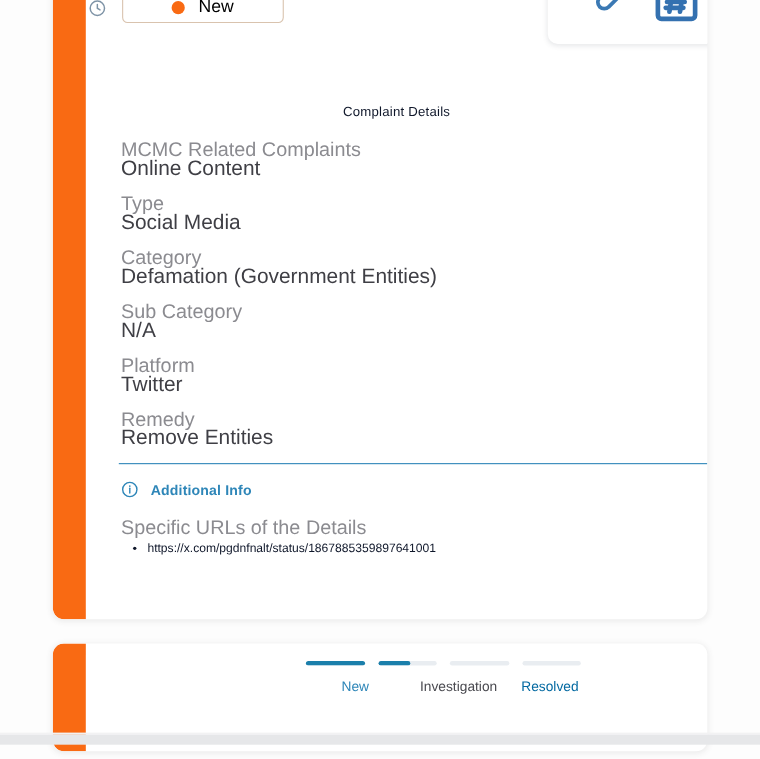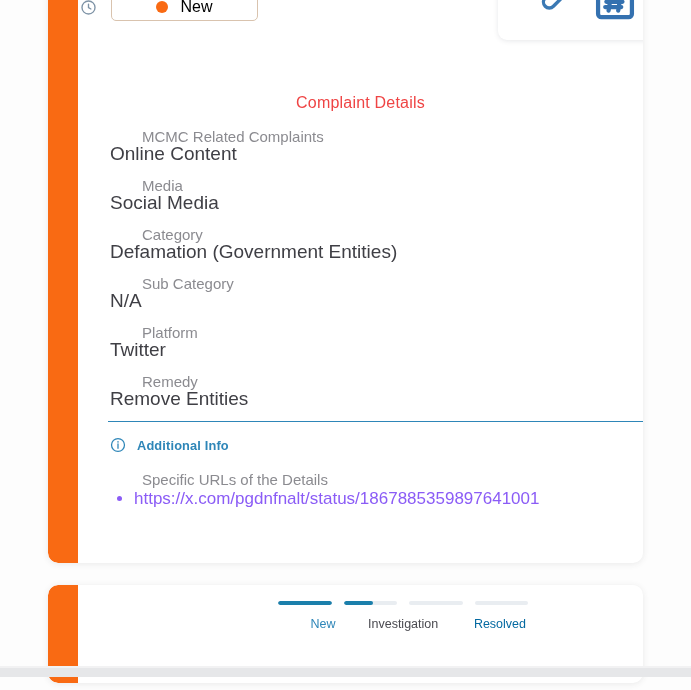--- a/index.html
+++ b/index.html
@@ -112,38 +112,37 @@
   #paperclip-icon { width: 34px; height: 40px; }
   #hashtag-folder-icon { width: 44px; height: 44px; }
 
   
   #section-title {
     position: absolute;
     top: 206px;
     left: 0;
     right: 0;
     text-align: center;
-    font-size: 16px;
-    color: #ef4444;
+    font-size: 12px;
+    color: #0f172a;
     letter-spacing: 0.2px;
   }
 
   #fields {
     position: absolute;
     left: 32px;
     top: 240px;
     right: 20px;
   }
   .field { margin-bottom: 15px; }
   .field:last-child { margin-bottom: 0; }
   .field-label {
-    font-size: 15px;
+    font-size: 18px;
     color: #8b8b90;
     line-height: 17px;
-    margin-left: 32px;
   }
   .field-value {
     font-size: 19px;
     color: #3f3f45;
     line-height: 17px;
   }
 
   #divider {
     position: absolute;
     left: 30px;
@@ -173,22 +172,22 @@
     position: absolute;
     left: 32px;
     top: 583px;
     right: 18px;
   }
   #url-list {
     margin: 2px 0 0 0;
     padding-left: 24px;
   }
   #url-list li {
-    font-size: 17px;
-    color: #8b5cf6;
+    font-size: 11px;
+    color: #0f172a;
     line-height: 18px;
   }
   .gap-block { height: 28px; }
 
   
   #stepper {
     position: absolute;
     left: 200px;
     top: 16px;
     width: 250px;
@@ -216,21 +215,21 @@
     font-size: 12.5px;
   }
   .step-label { white-space: nowrap; }
   #step-label-new {
     width: 90px;
     text-align: center;
     color: #2e86b8;
   }
   #step-label-investigation {
     width: 84px;
-    text-align: left;
+    text-align: right;
     color: #4a4a50;
   }
   #step-label-resolved {
     width: 74px;
     text-align: right;
     color: #0369a1;
   }
 
   
   #bottom-strip {
@@ -291,21 +290,21 @@
       </div>
 
       <div id="section-title">Complaint Details</div>
 
       <div id="fields">
         <div class="field">
           <div class="field-label">MCMC Related Complaints</div>
           <div class="field-value">Online Content</div>
         </div>
         <div class="field">
-          <div class="field-label">Media</div>
+          <div class="field-label">Type</div>
           <div class="field-value">Social Media</div>
         </div>
         <div class="field">
           <div class="field-label">Category</div>
           <div class="field-value">Defamation (Government Entities)</div>
         </div>
         <div class="field">
           <div class="field-label">Sub Category</div>
           <div class="field-value">N/A</div>
         </div>

